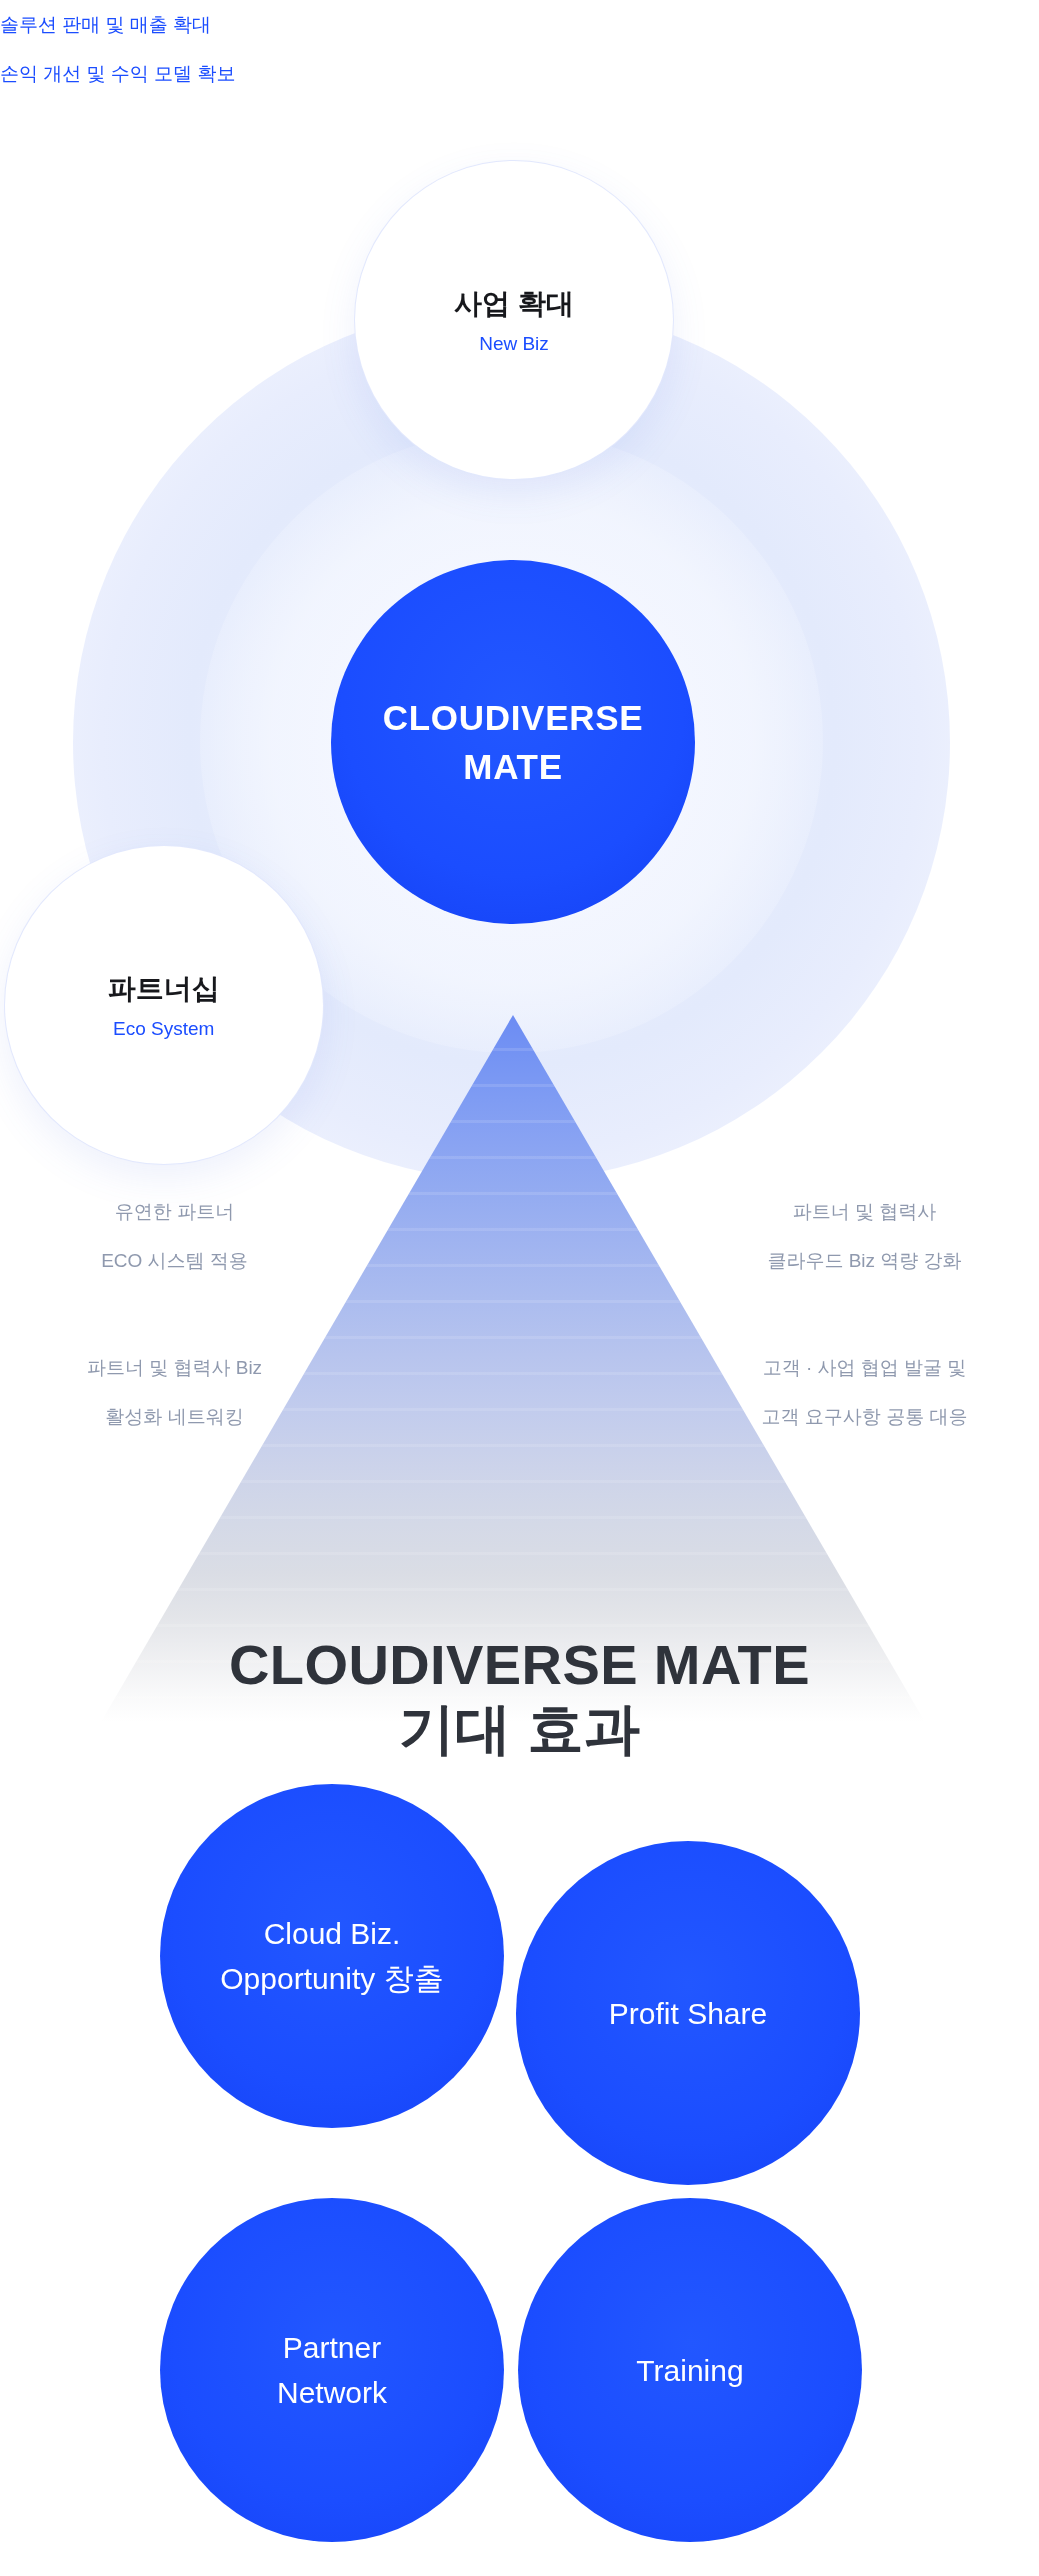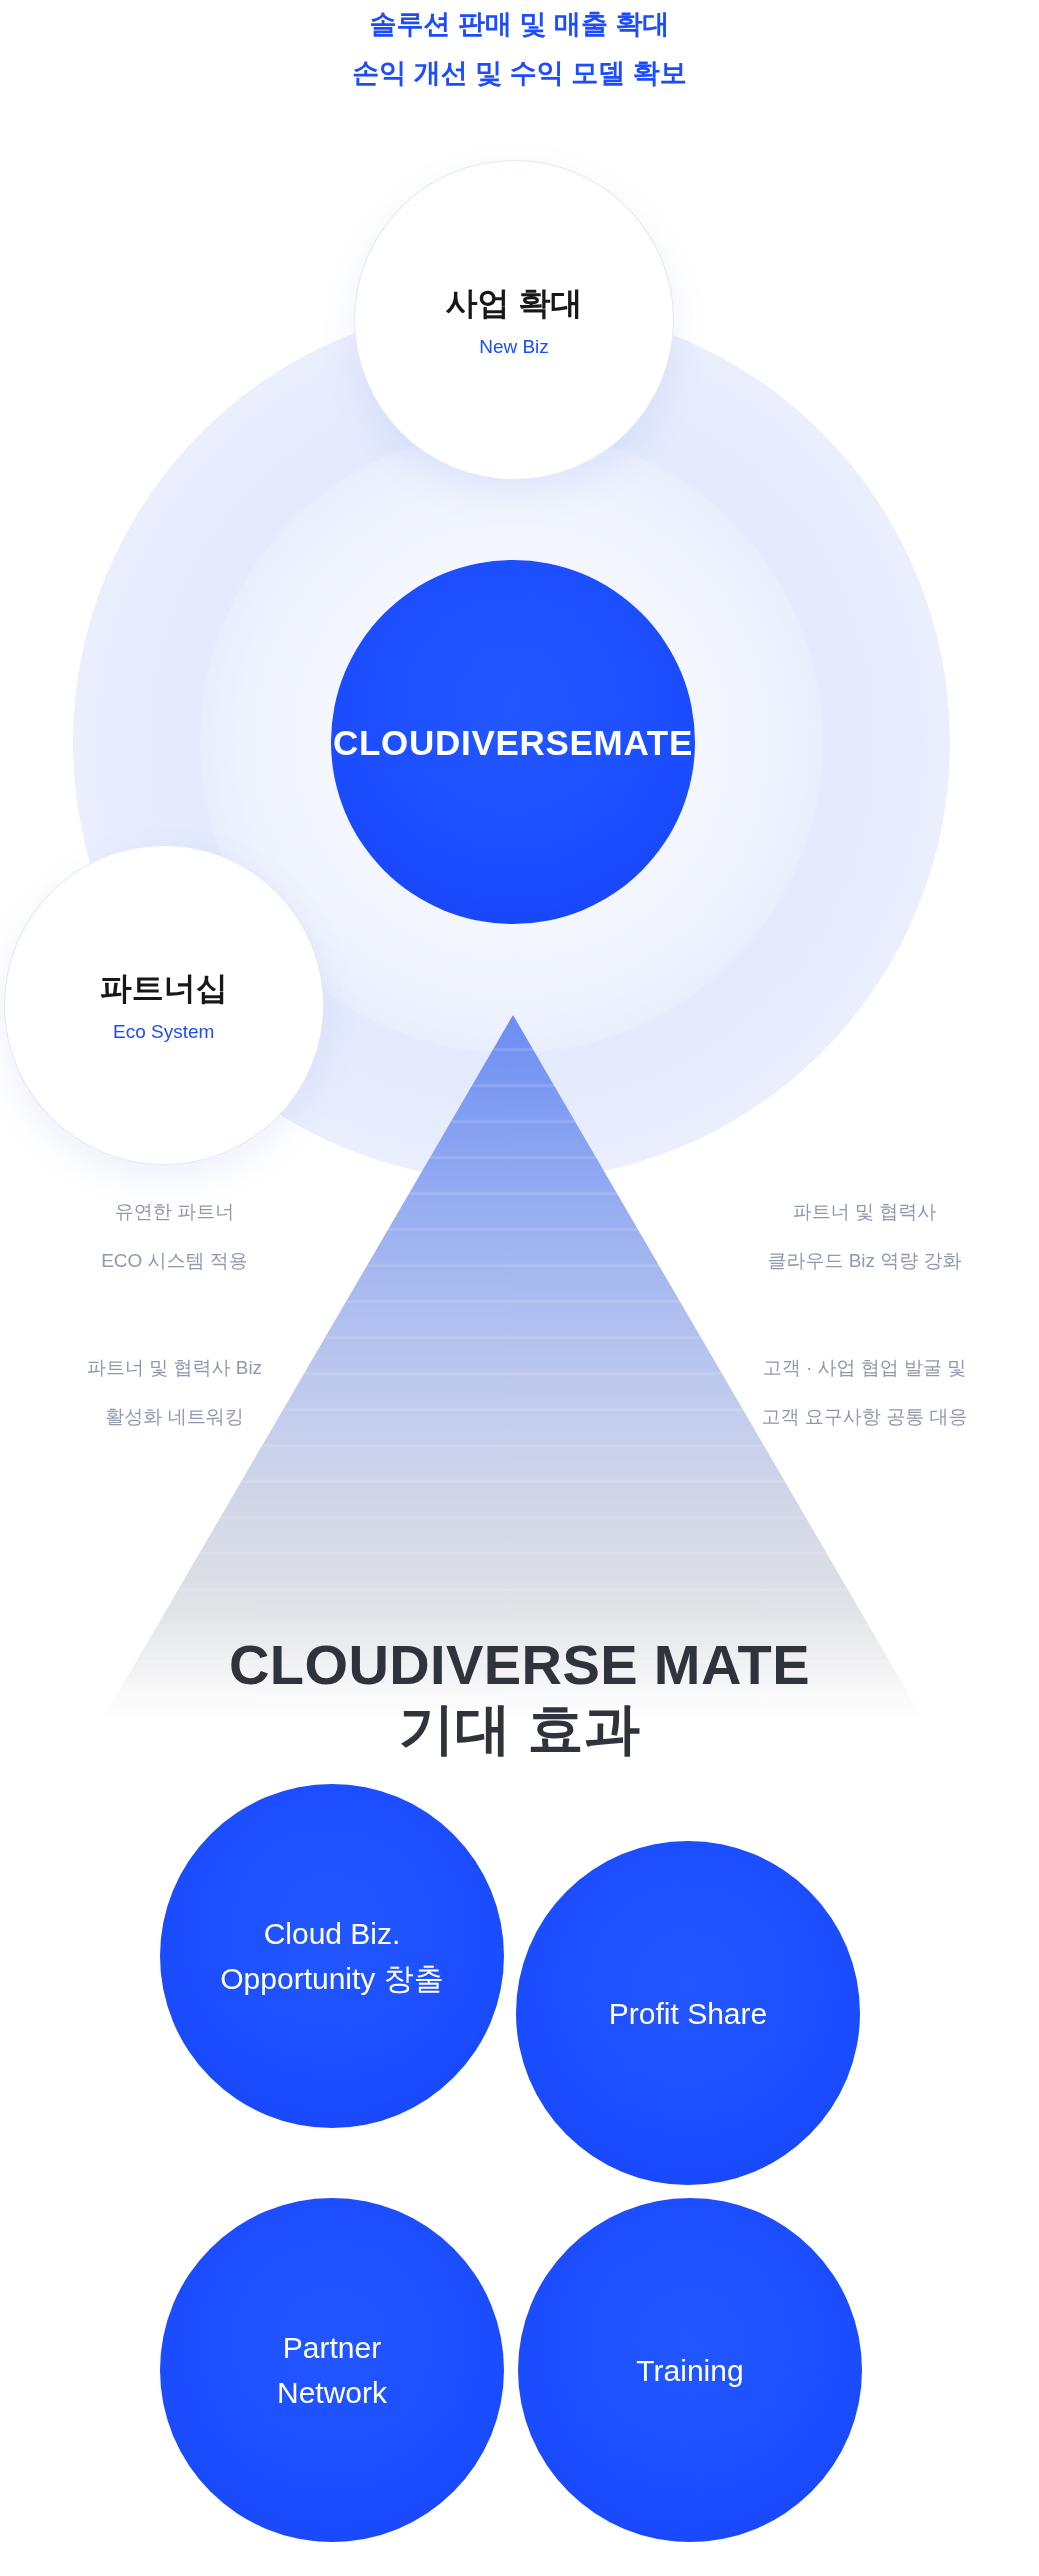--- a/index.html
+++ b/index.html
@@ -16,22 +16,22 @@
     margin:0 auto;
     background:#ffffff;
     overflow:hidden;
     font-family:"Liberation Sans", sans-serif;
   }
   .abs{position:absolute;}
 
   
   .header-note{
     left:0; top:0; width:1039px;
-    text-align:center;
-    font-size:27px; line-height:49px; font-weight:700;
+    text-align:left;
+    font-size:19px; line-height:49px; font-weight:400;
     color:var(--accent);
     z-index:6;
   }
 
   
   .big-circle{
     left:73px; top:304px; width:877px; height:877px;
     border-radius:50%;
     background:radial-gradient(circle,
       #f2f5ff 0%, #eaeffd 35%, #e3eafc 52%, #e8edfd 66%,
@@ -66,40 +66,40 @@
       rgba(255,255,255,0) 0px, rgba(255,255,255,0) 33px,
       rgba(255,255,255,0.12) 33px, rgba(255,255,255,0.12) 36px);
   }
 
   
   .hub{
     left:331px; top:560px; width:364px; height:364px;
     border-radius:50%;
     background:radial-gradient(circle at 50% 40%, #2257ff 0%, var(--accent) 60%, #1440f2 100%);
     color:#ffffff;
-    display:flex; flex-direction:row; align-items:center; justify-content:center;
+    display:flex; flex-direction:column; align-items:center; justify-content:center;
     font-size:35px; font-weight:700; letter-spacing:0.7px; line-height:1.4;
     text-align:center;
     z-index:5;
   }
 
   
   .sat{
     width:318px; height:318px; border-radius:50%;
     background:#ffffff;
     border:1.5px solid rgba(160,180,250,0.30);
     box-shadow:0 13.4px 37px rgba(90,120,230,0.10);
     display:flex; flex-direction:column; align-items:center; justify-content:center;
     text-align:center;
     z-index:4;
   }
   .sat-top{left:354px; top:160px;}
   .sat-left{left:3.7px; top:845px;}
   .sat-right{left:703px; top:845px;}
-  .sat-title{font-size:32px; font-weight:700; color:var(--dark);}
+  .sat-title{font-size:28px; font-weight:700; color:var(--dark);}
   .sat-sub{font-size:19px; font-weight:400; color:var(--accent); margin-top:10.4px;}
 
   
   .notes{
     top:1187px; width:349px;
     text-align:center;
     font-size:19px; line-height:49px; font-weight:400;
     color:var(--muted);
     z-index:4;
   }

